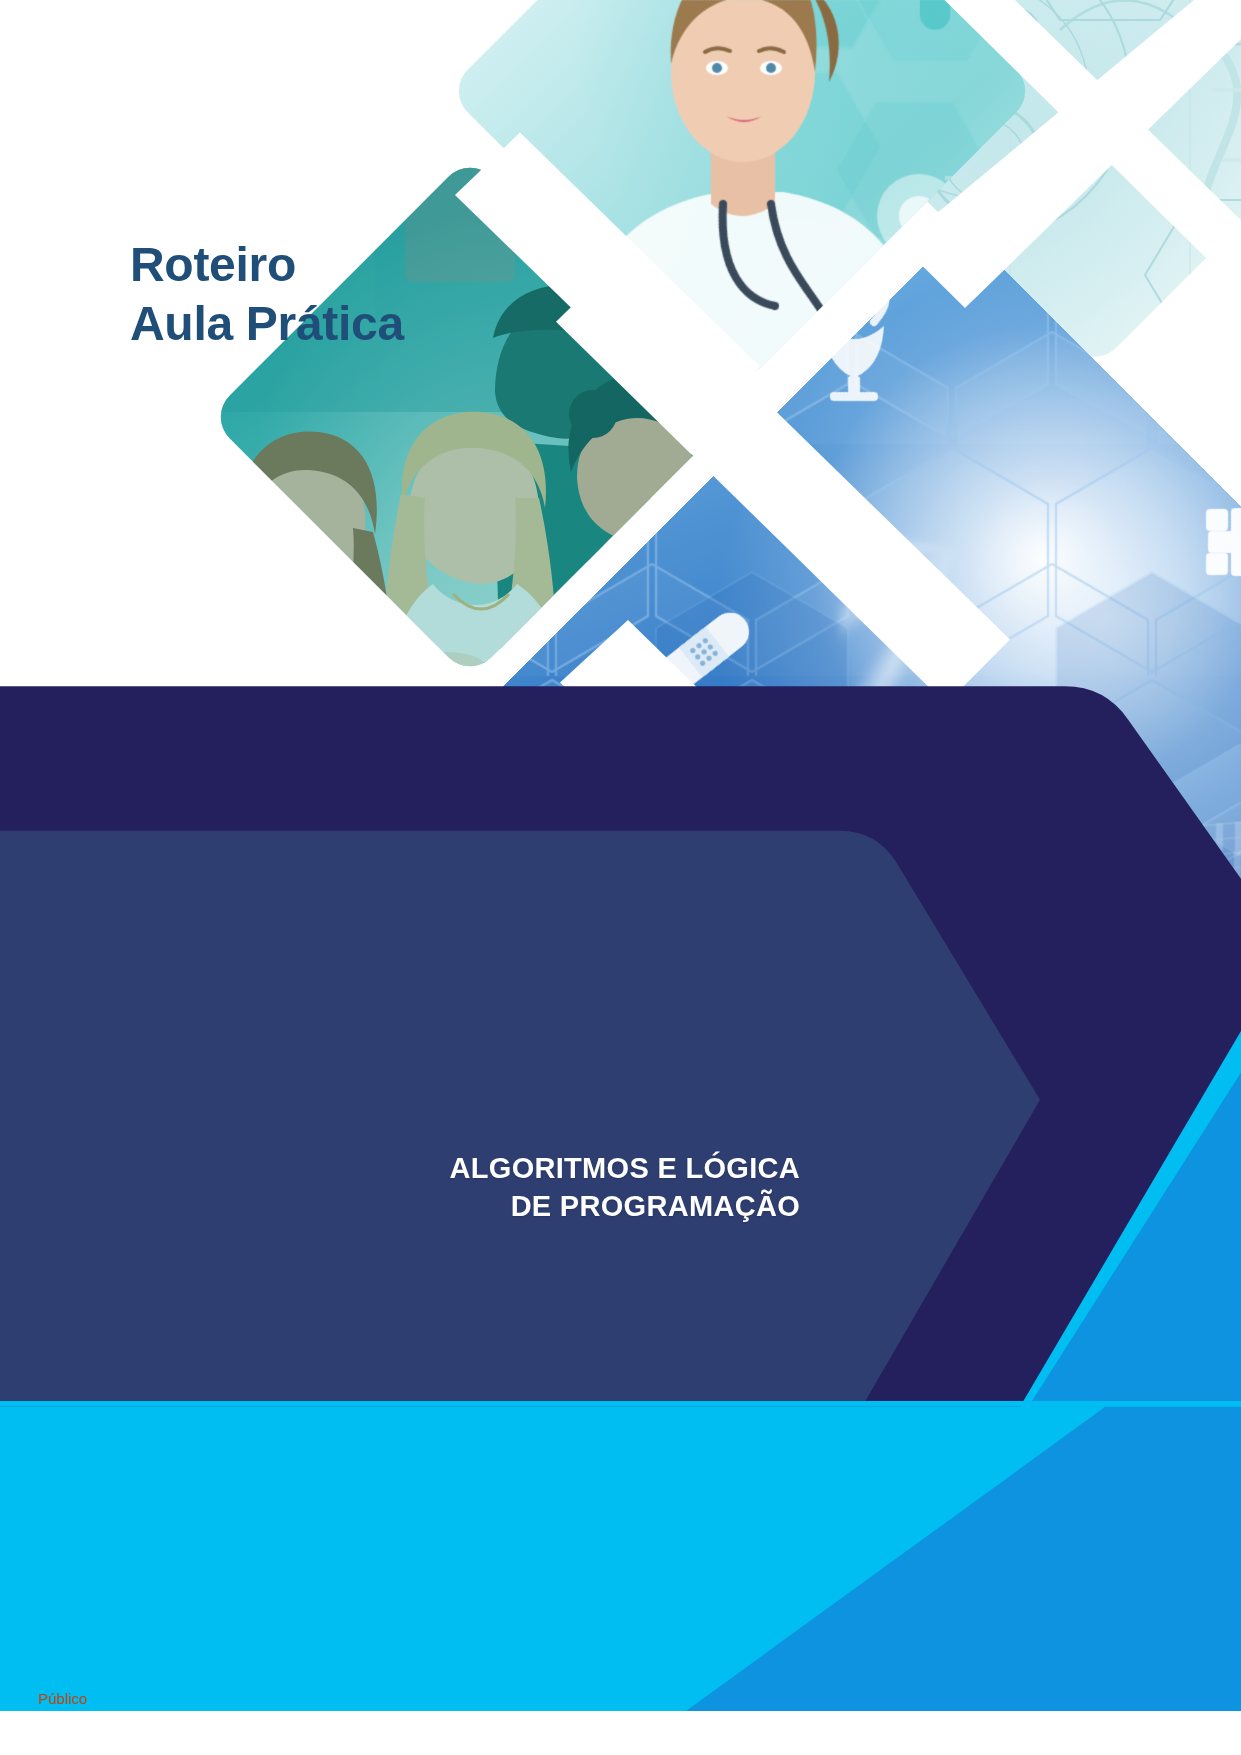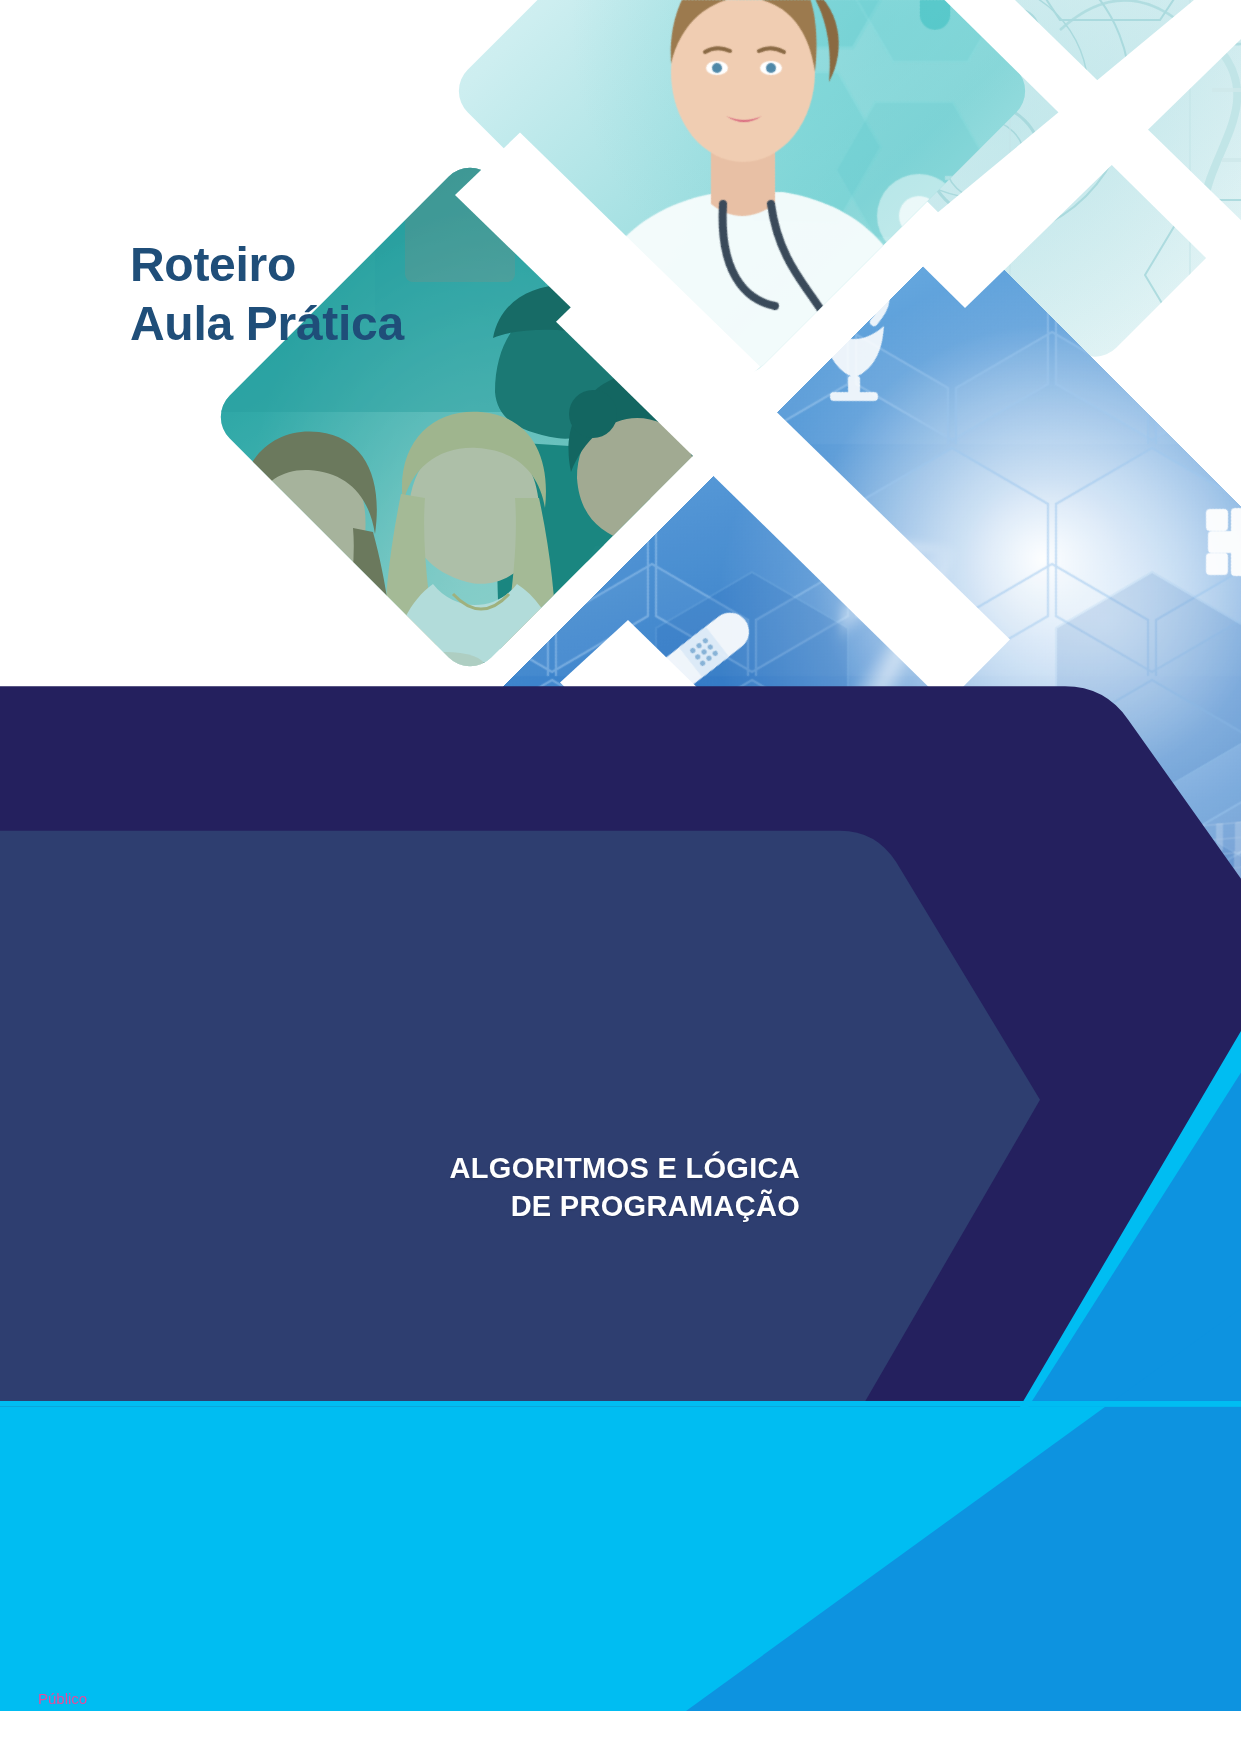--- a/index.html
+++ b/index.html
@@ -178,21 +178,21 @@
     line-height:1.30;
     letter-spacing:.3px;
     white-space:pre-line;
     z-index:40;
     text-shadow:0 1px 2px rgba(0,0,0,.18);
   }
   .footer-label{
     position:absolute;
     left:38px; top:1690px;
     font-size:15px;
-    color:#ec4899;
+    color:#c2410c;
     z-index:40;
   }
 </style>
 </head>
 <body>
 
 <div id="page">
 
   <div class="art-layer">
 

